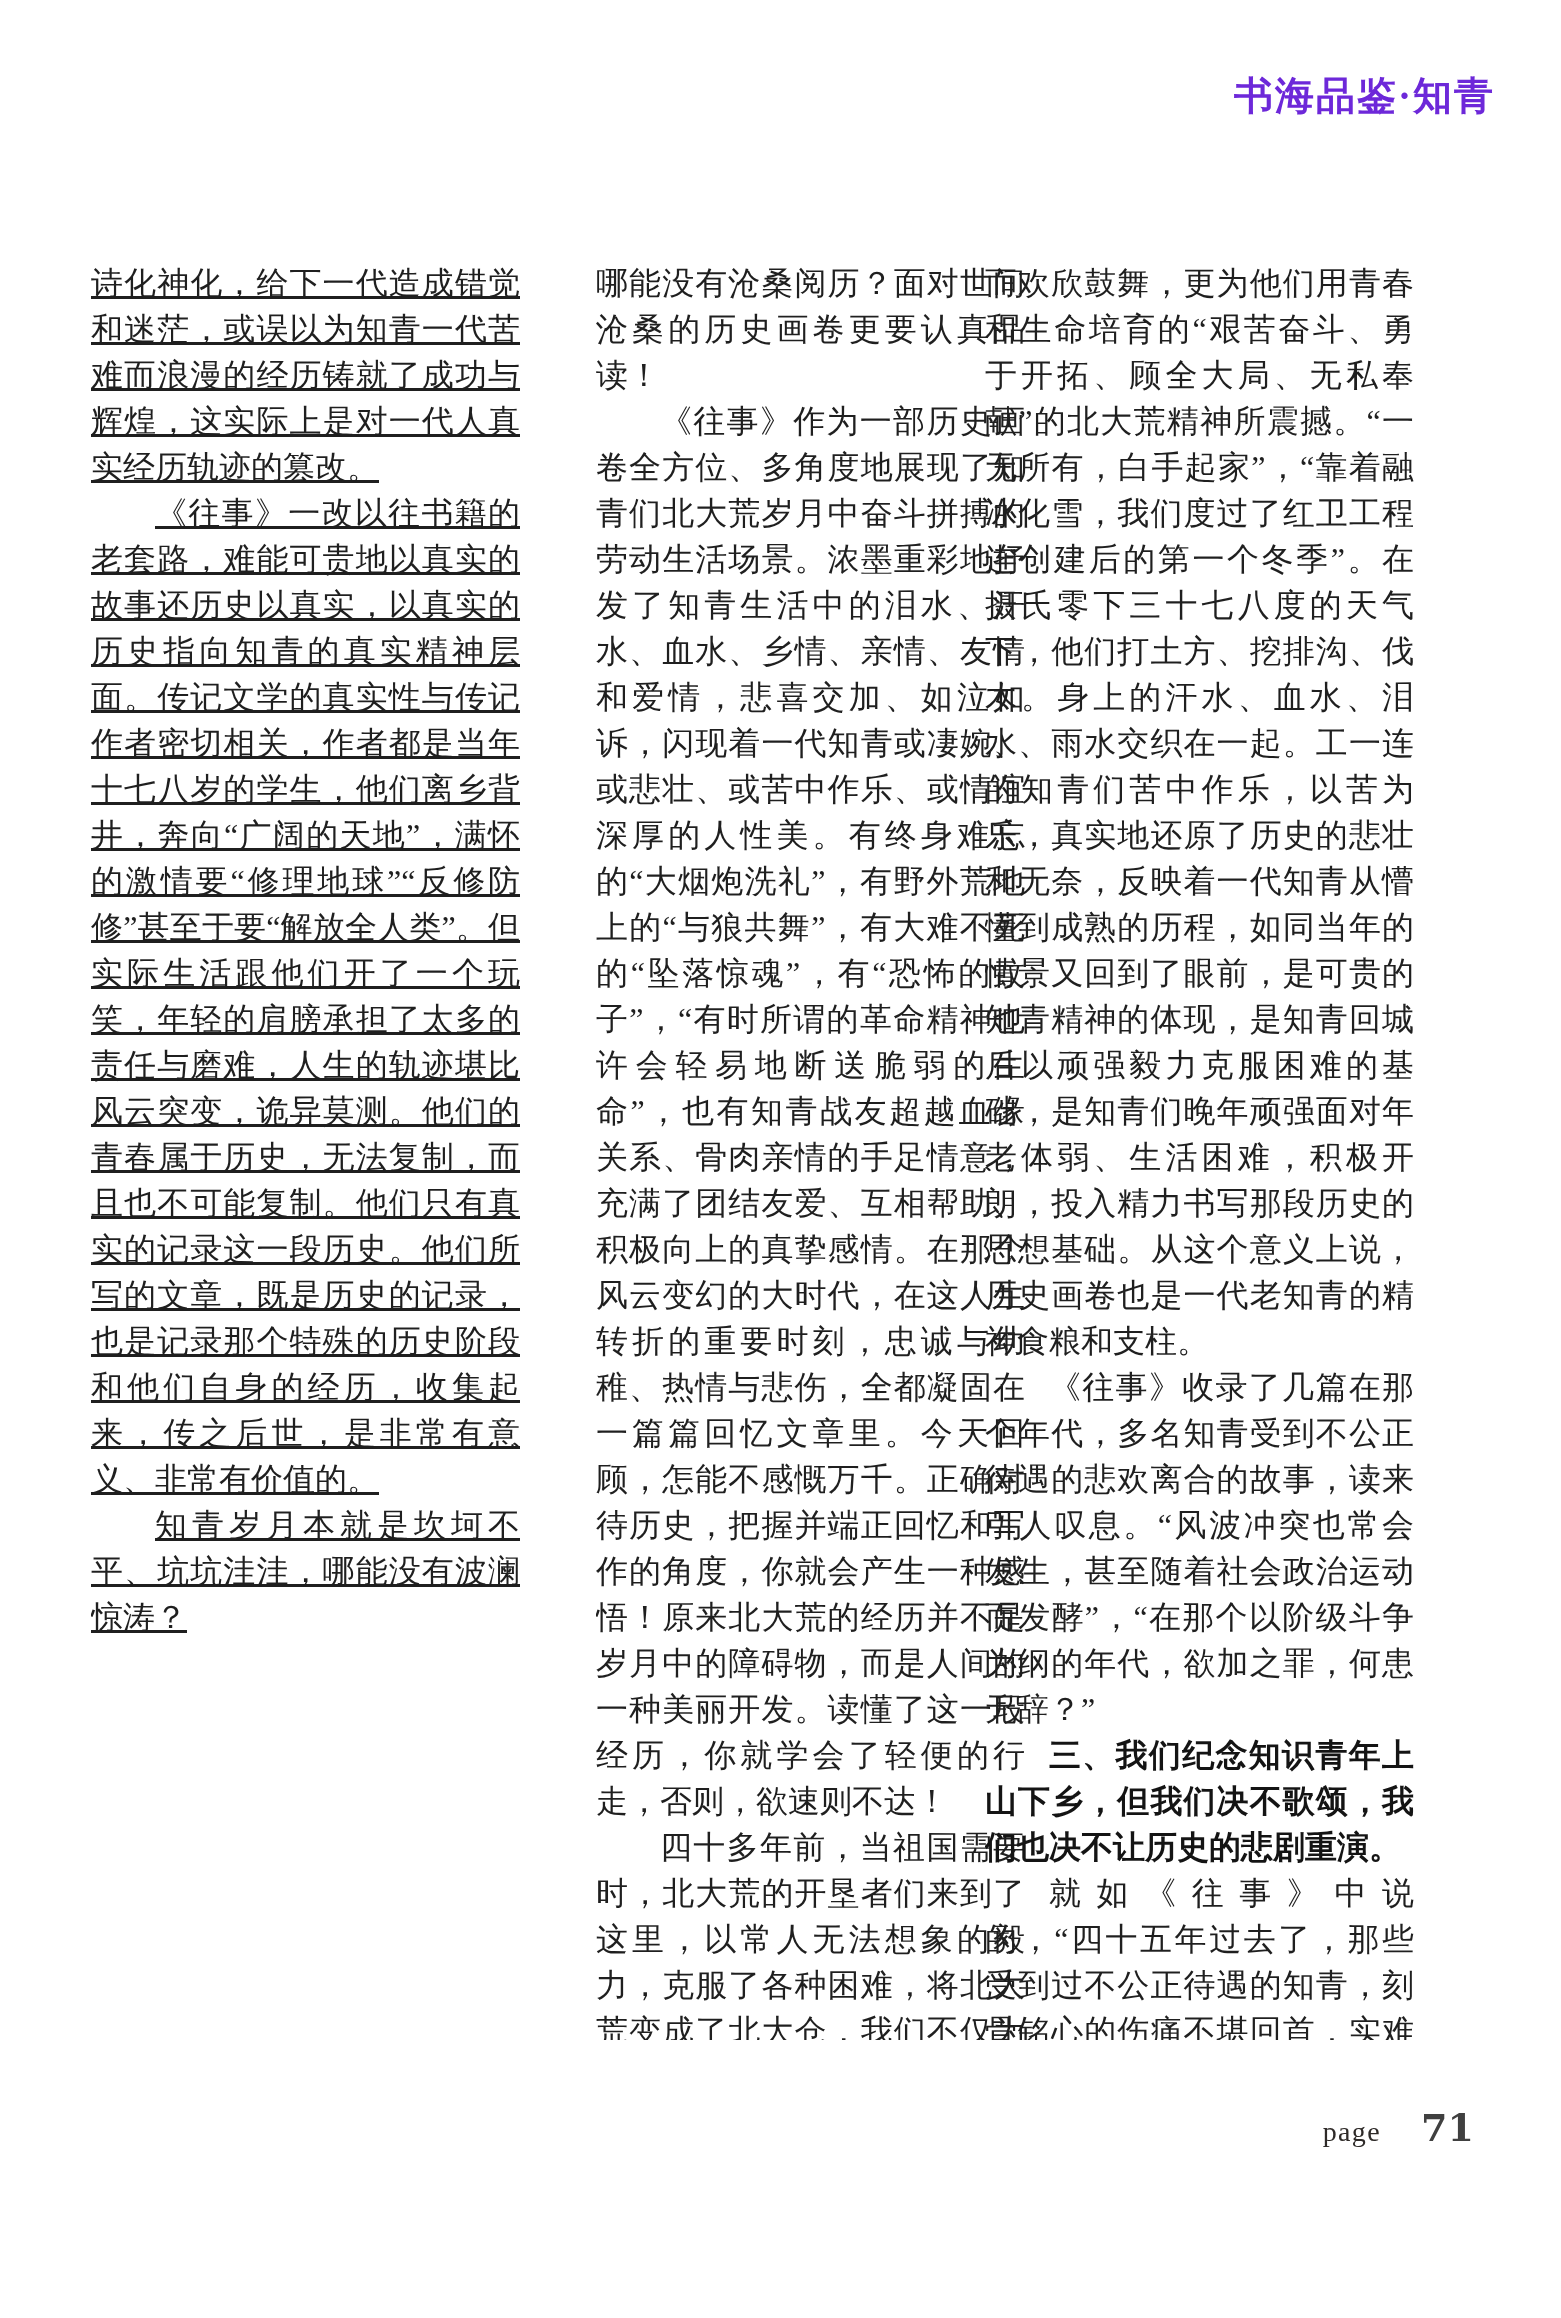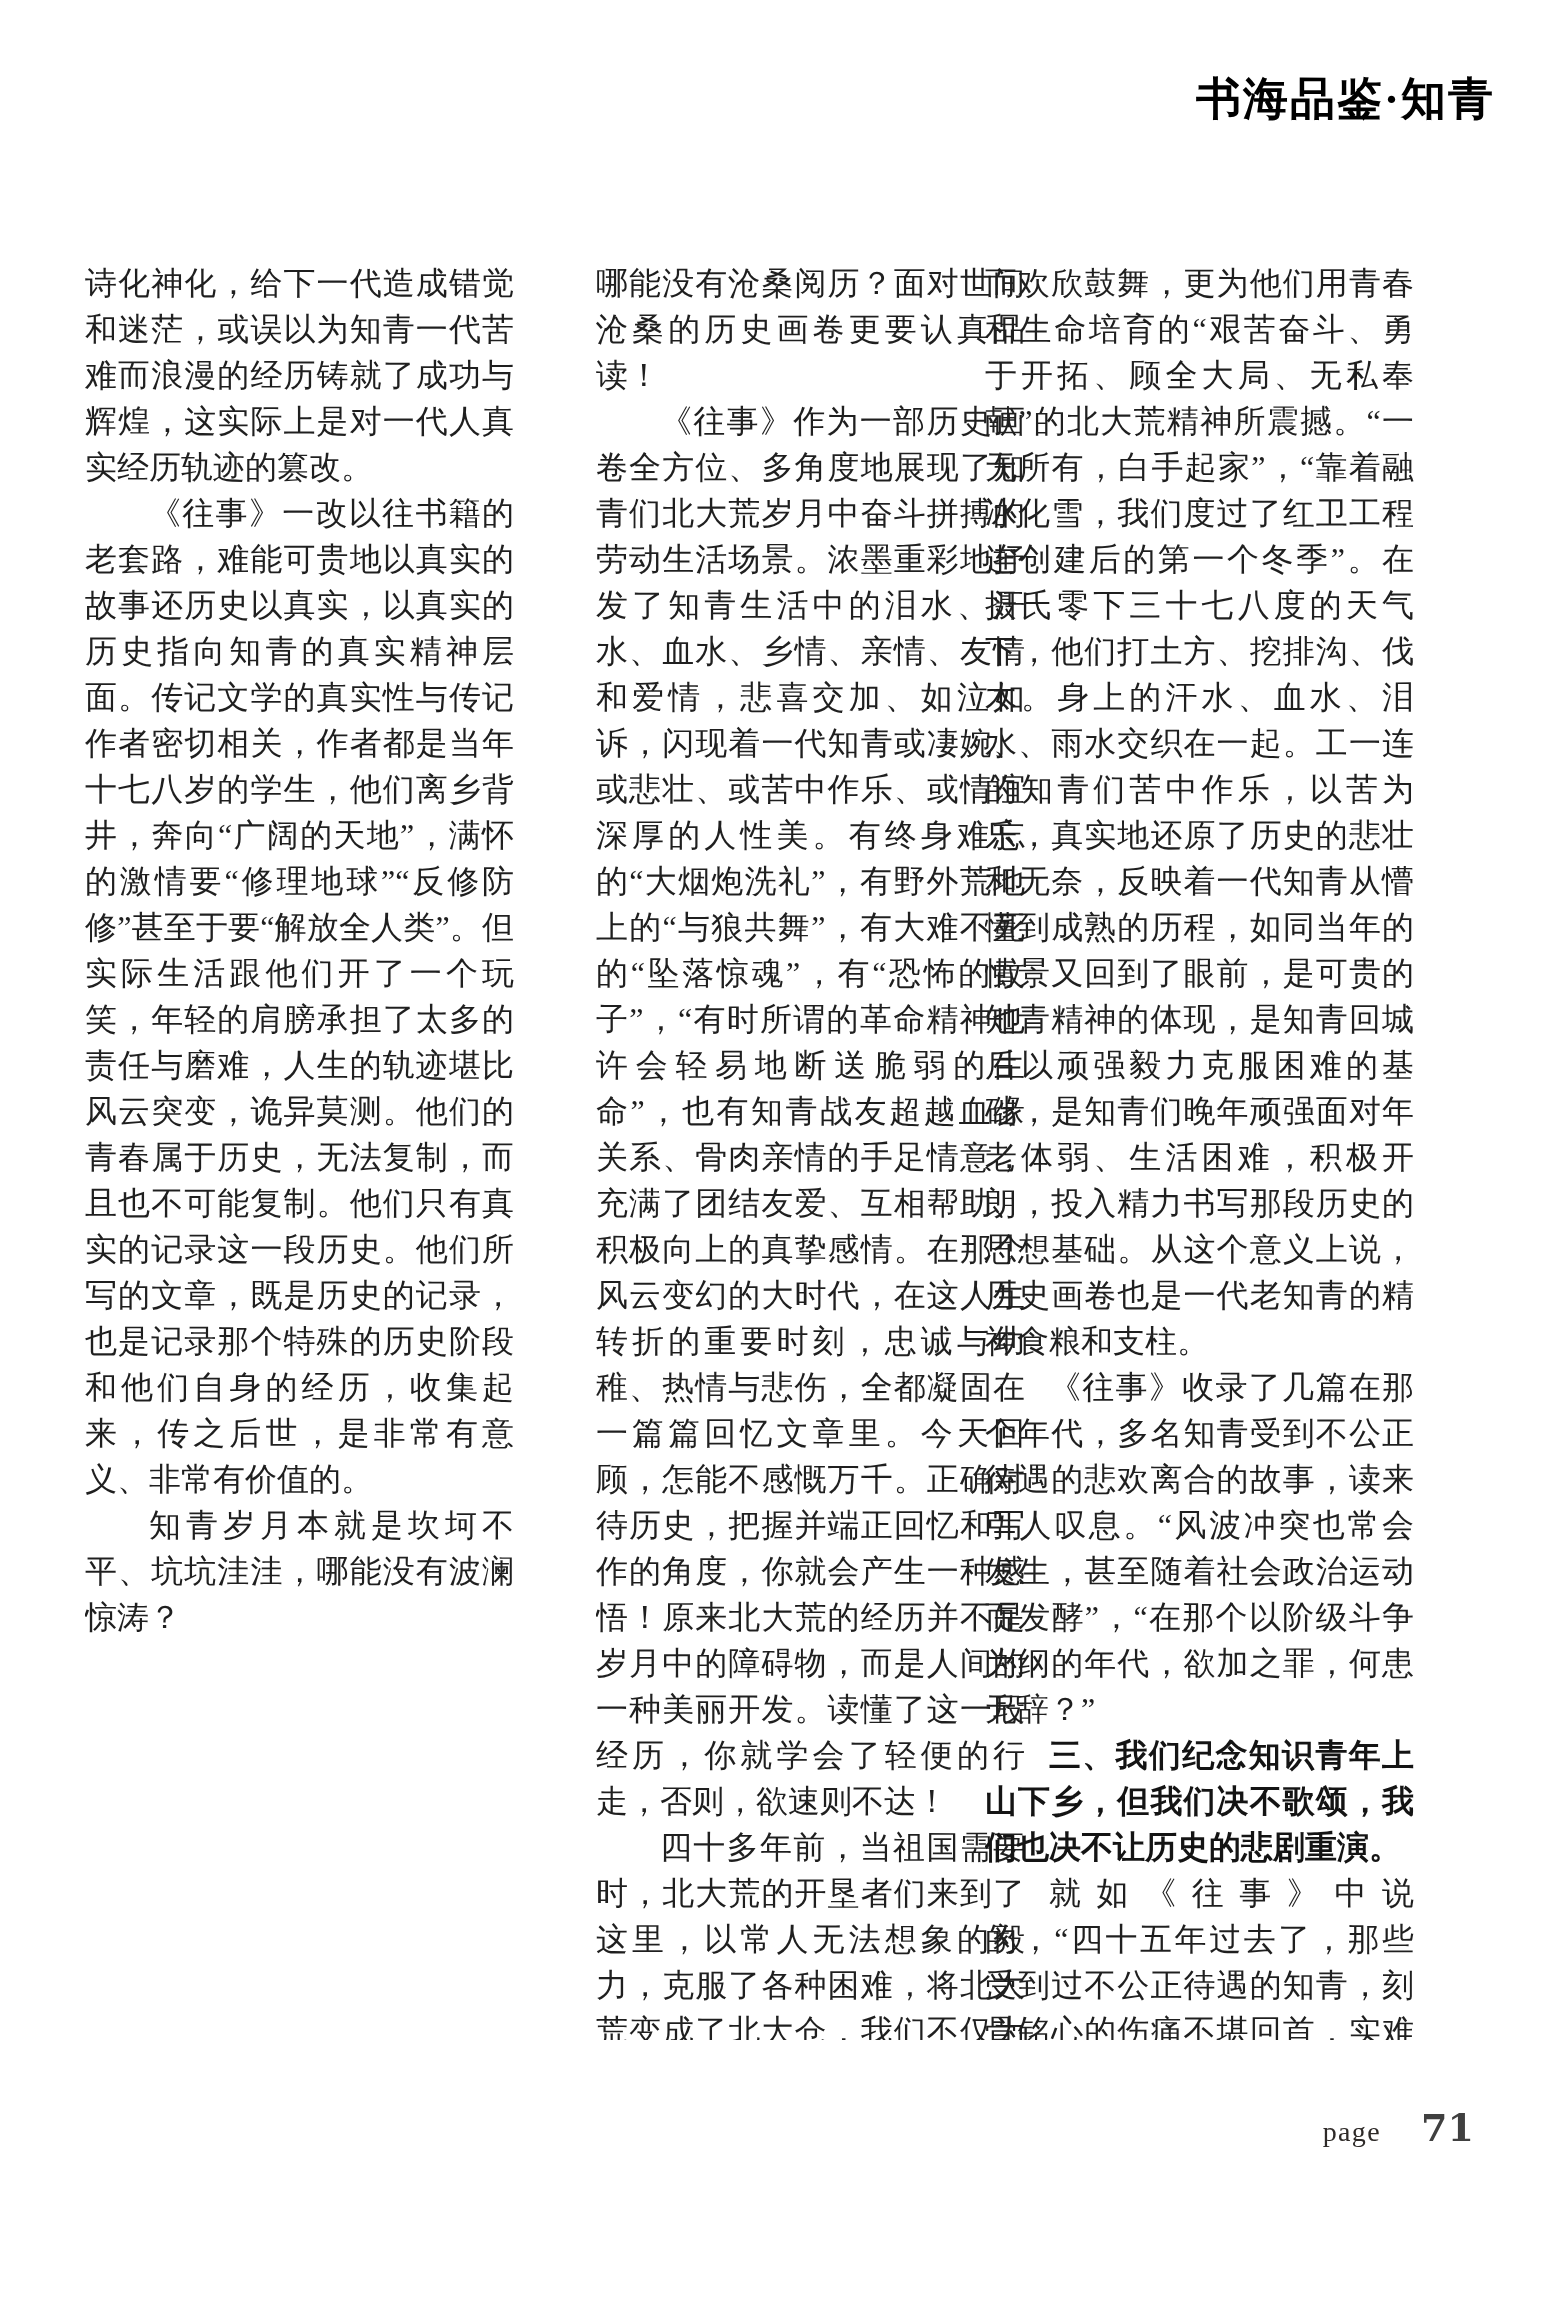--- a/index.html
+++ b/index.html
@@ -10,39 +10,39 @@
     margin: 0 auto;
     background: #ffffff;
     font-family: "Liberation Serif", serif;
     color: #1f1f1f;
     overflow: hidden;
   }
   .header-title {
     position: absolute;
     top: 69px;
     right: 66px;
-    font-size: 45px;
+    font-size: 39px;
     font-weight: bold;
     letter-spacing: 2px;
-    color: #000000;
+    color: #6d28d9;
     font-family: "Liberation Serif", serif;
     white-space: nowrap;
   }
   .column {
     position: absolute;
     top: 260px;
     width: 429px;
     height: 1780px;
     font-size: 32px;
     line-height: 46px;
     text-align: justify;
     text-justify: inter-character;
     overflow: hidden;
   }
-  .col-0 { left: 85px; }
+  .col-0 { left: 91px; text-decoration: underline; }
   .col-1 { left: 596px; }
   .col-2 { left: 985px; }
   .block { margin: 0; padding: 0; }
   .block.indent { text-indent: 2em; }
   .block.heading {
     font-family: "Liberation Sans", sans-serif;
     font-weight: bold;
     color: #141414;
   }
   .footer {

